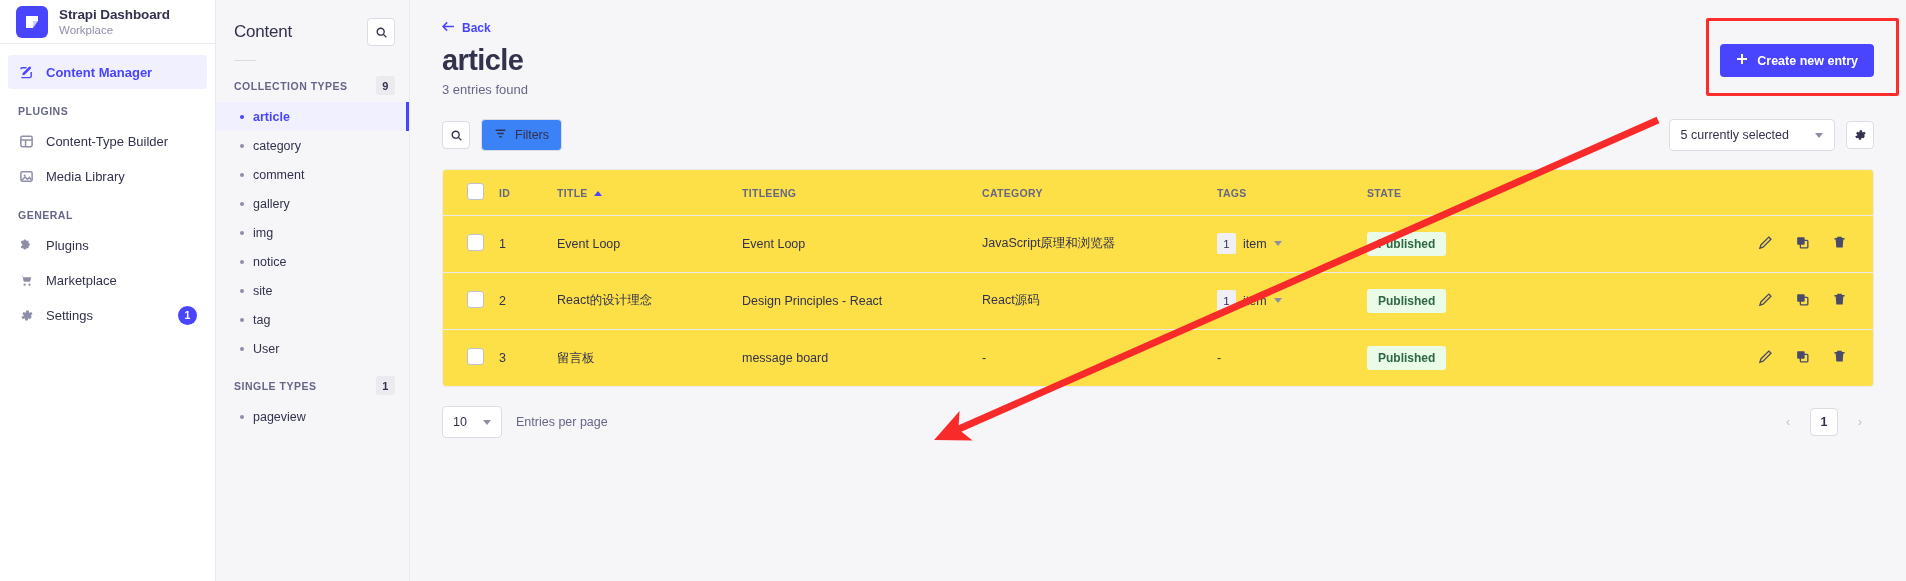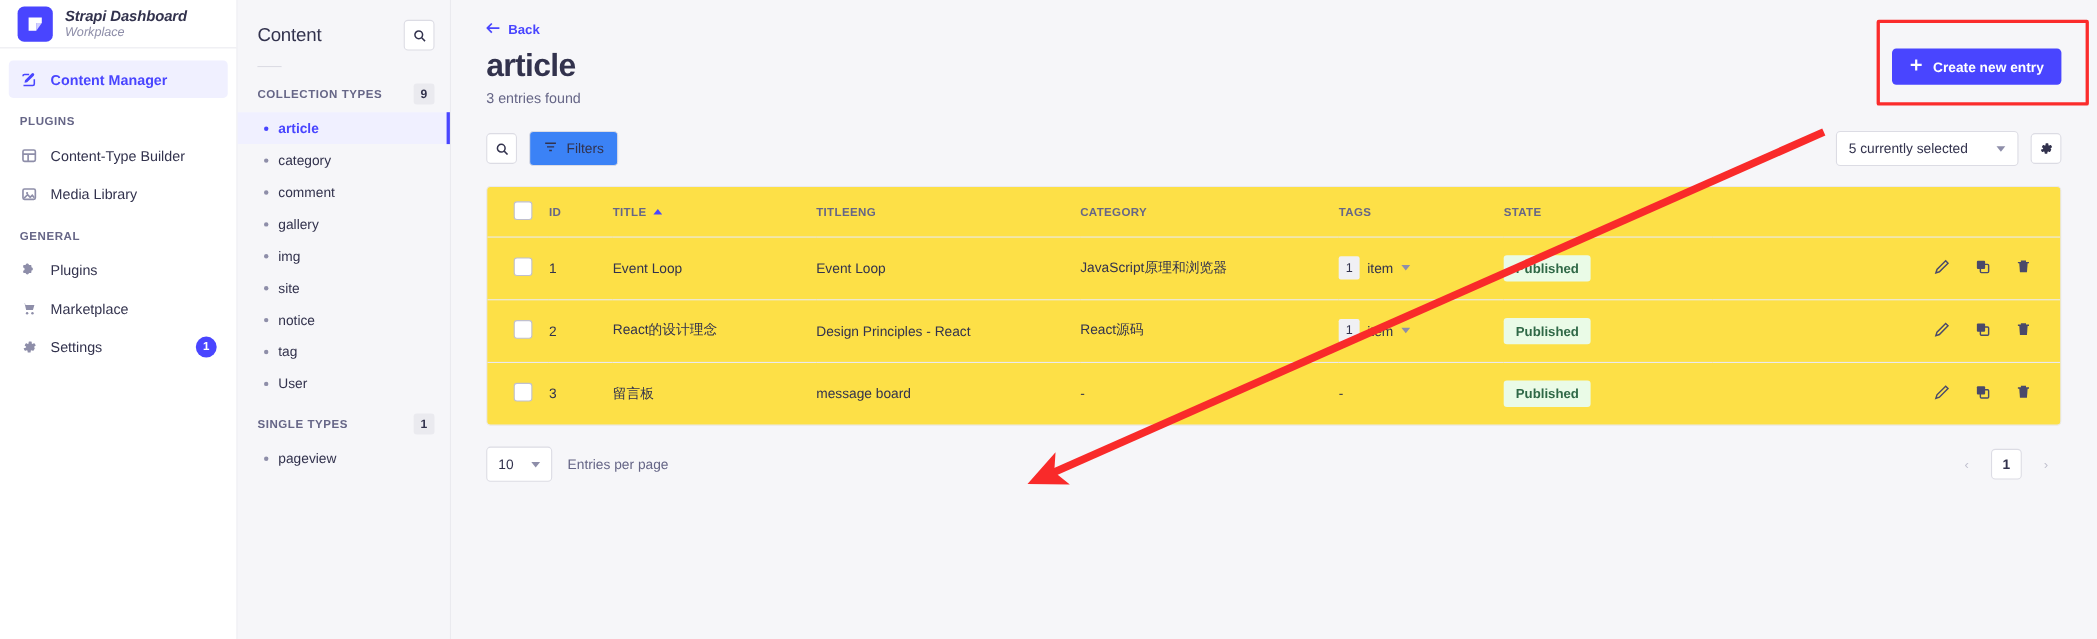--- a/index.html
+++ b/index.html
@@ -15,21 +15,20 @@
   .leftnav {
     width: 216px; height: 581px; background: #ffffff;
     border-right: 1px solid #eaeaef;
     display: flex; flex-direction: column; flex: 0 0 216px;
   }
   .brand {
     display: flex; align-items: center; gap: 11px;
     padding: 18px 16px 17px 16px;
     border-bottom: 1px solid #eaeaef;
     height: 44px;
-    font-style: italic;
   }
   .brand-logo {
     width: 32px; height: 32px; border-radius: 6px; background: #4945ff;
     display: flex; align-items: center; justify-content: center; flex: 0 0 32px;
   }
   .brand-logo svg { display:block; }
   .brand-text { display: flex; flex-direction: column; line-height: 1.15; }
   .brand-title { font-size: 13.5px; font-weight: 700; color: #32324d; letter-spacing: -0.1px; }
   .brand-sub { font-size: 11.5px; color: #8e8ea9; margin-top: 2px; }
 
@@ -330,25 +329,25 @@
     <div class="ct-item">
       <span class="dot"></span>
       <span>gallery</span>
     </div>
     <div class="ct-item">
       <span class="dot"></span>
       <span>img</span>
     </div>
     <div class="ct-item">
       <span class="dot"></span>
+      <span>notice</span>
+    </div>
+    <div class="ct-item">
+      <span class="dot"></span>
       <span>site</span>
-    </div>
-    <div class="ct-item">
-      <span class="dot"></span>
-      <span>notice</span>
     </div>
     <div class="ct-item">
       <span class="dot"></span>
       <span>tag</span>
     </div>
     <div class="ct-item">
       <span class="dot"></span>
       <span>User</span>
     </div>
 

